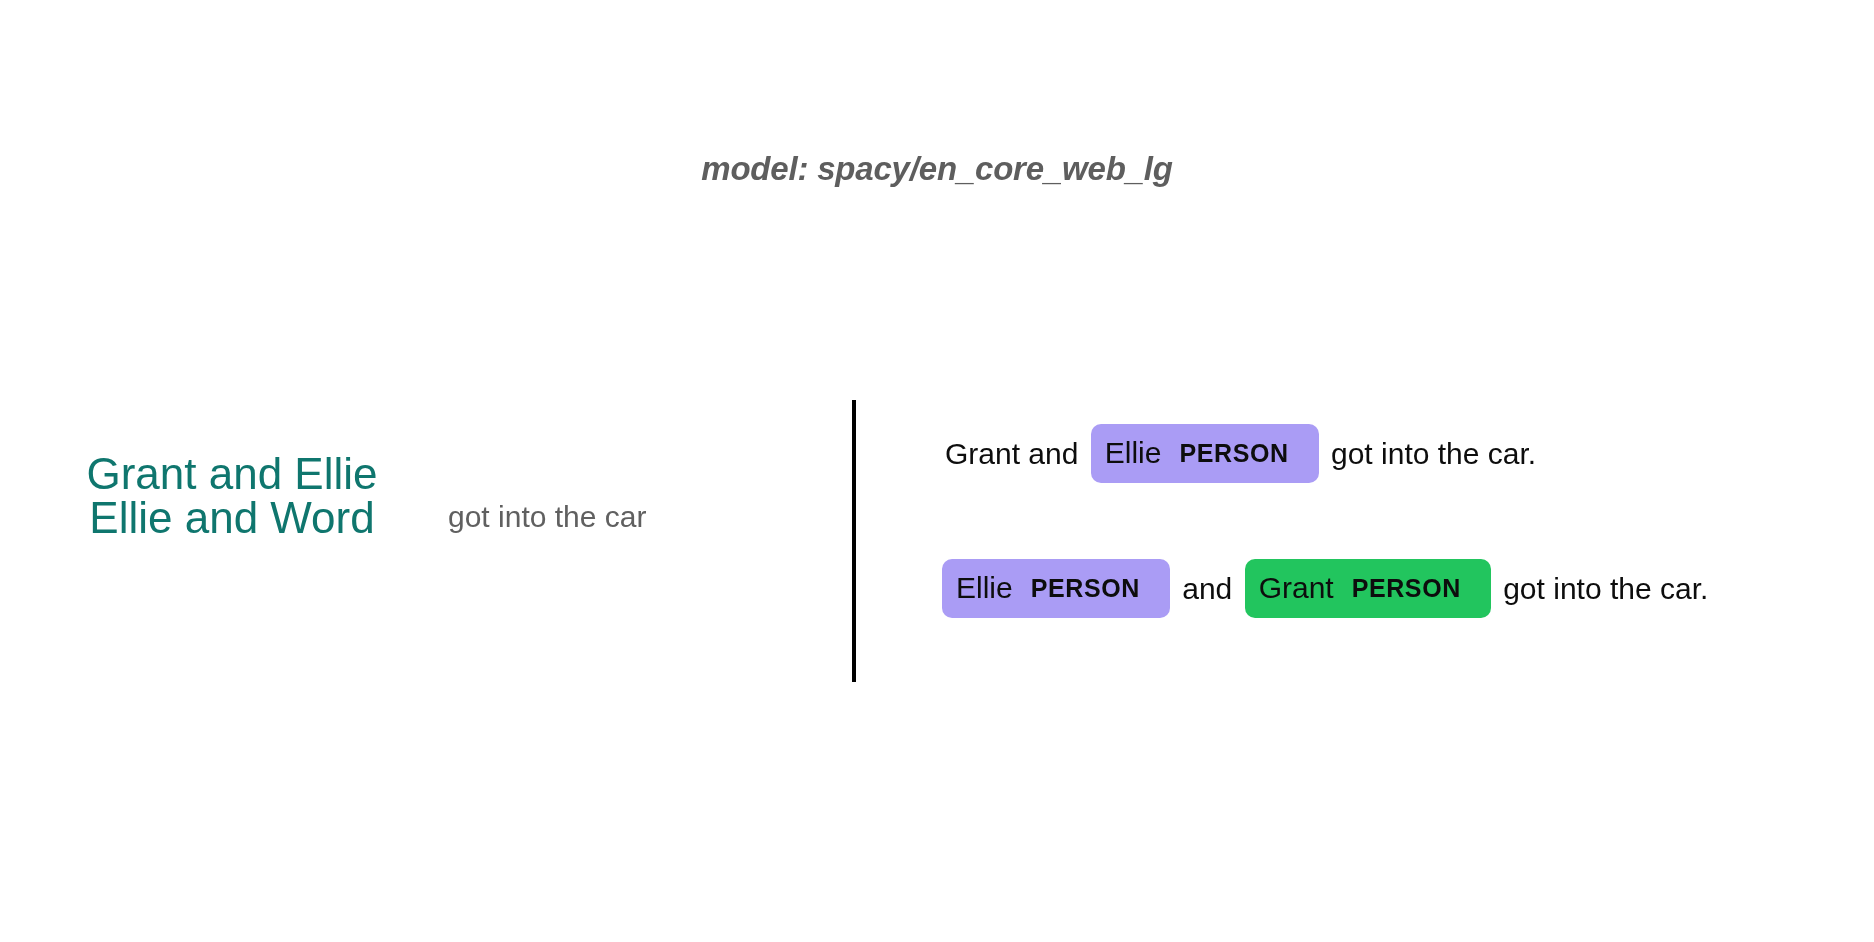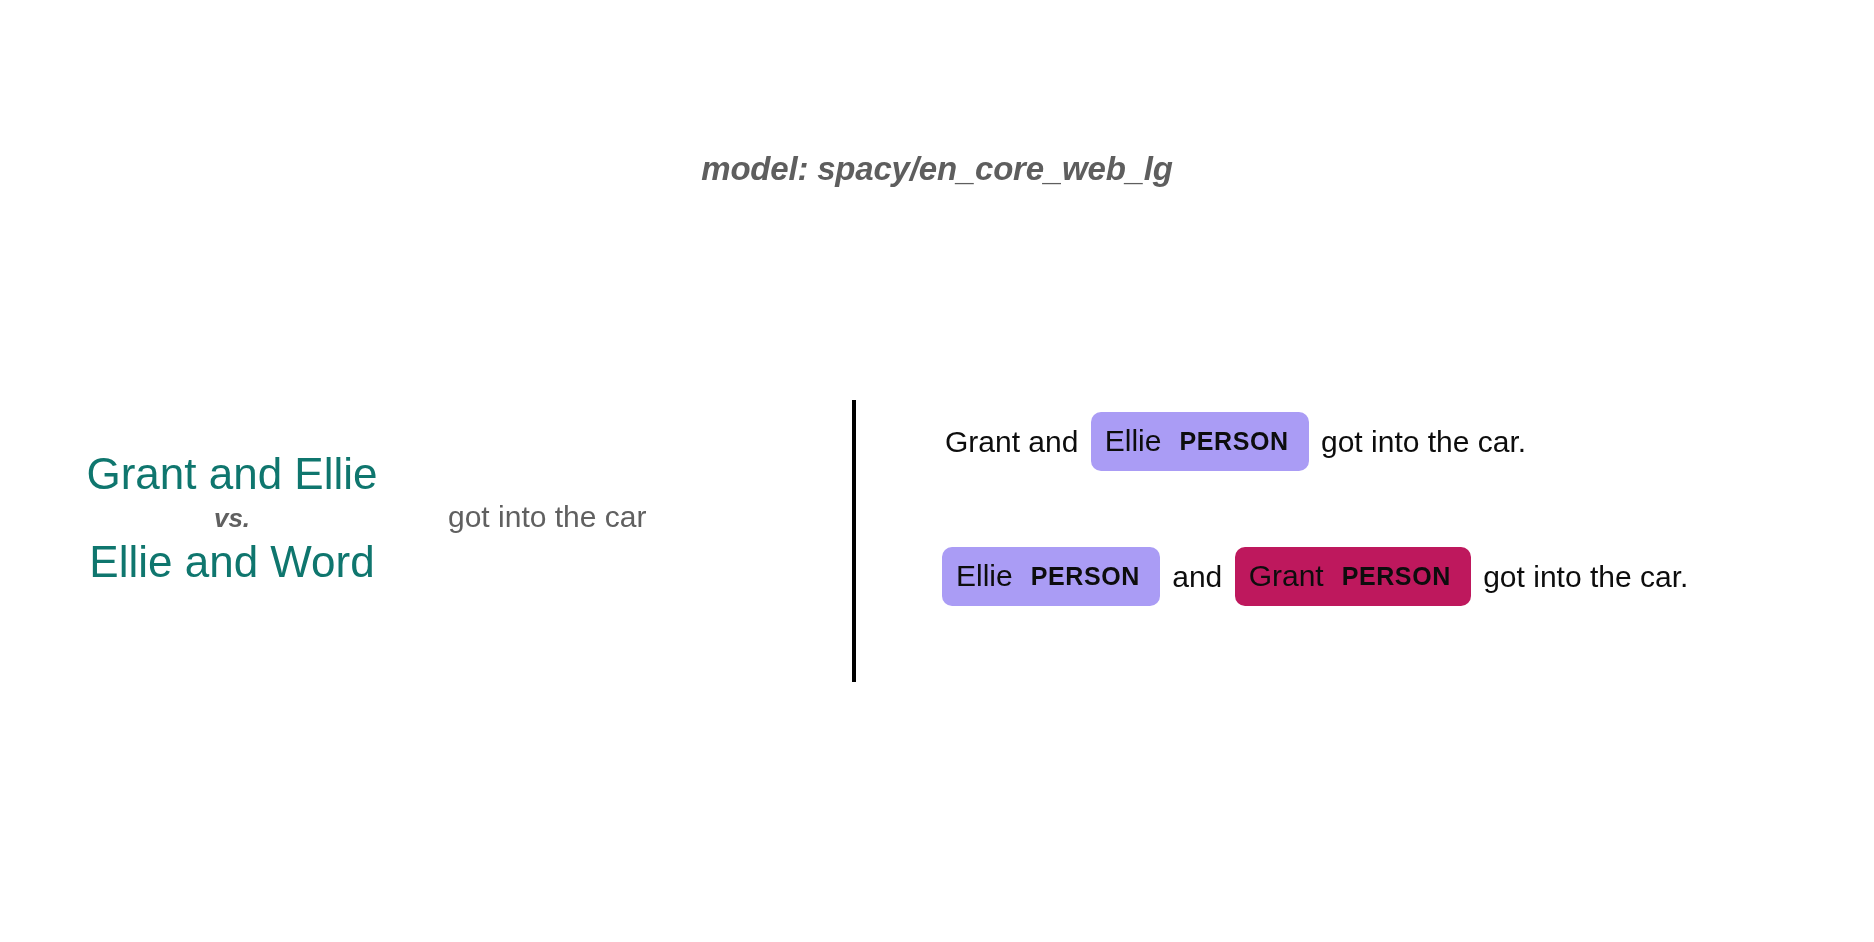--- a/index.html
+++ b/index.html
@@ -95,21 +95,21 @@
     font-size: 30px;
     font-weight: normal;
     color: #606060;
     white-space: nowrap;
   }
 
   
   #ner-panel {
     position: absolute;
     left: 900px;
-    top: 412px;
+    top: 424px;
     width: 974px;
   }
   .ner-row {
     display: flex;
     align-items: center;
     white-space: nowrap;
     font-family: "Liberation Sans", sans-serif;
     font-size: 30px;
     color: #0d0d0d;
     line-height: 1.0;
@@ -121,21 +121,21 @@
     font-family: "Liberation Sans", sans-serif;
     font-size: 30px;
     color: #0d0d0d;
     white-space: pre;
   }
   .ner-chip {
     display: inline-flex;
     align-items: center;
     background: #aa9cf5;
     border-radius: 10px;
-    padding: 14px 14px 15px 14px;
+    padding: 14px 24px 15px 14px;
     margin: 0 4px;
   }
   .ner-chip-text {
     font-family: "Liberation Sans", sans-serif;
     font-size: 30px;
     color: #0d0d0d;
     line-height: 1.0;
   }
   .ner-chip-label {
     font-family: "Liberation Sans", sans-serif;
@@ -153,40 +153,39 @@
 
 <div id="title-block">
   <div id="page-subtitle">model: spacy/en_core_web_lg</div>
 </div>
 
 <div id="divider"></div>
 
 <div id="left-panel">
   <div id="compare-stack">
     <div class="compare-phrase">Grant and Ellie</div>
-    <div id="compare-vs">vs.</div>
     <div class="compare-phrase">Ellie and Word</div>
   </div>
   <div id="left-tail">got into the car</div>
 </div>
 
 <div id="ner-panel">
   <div class="ner-row" id="ner-row-1">
       <span class="ner-text">Grant and </span>
       <span class="ner-chip" style="background: rgb(170, 156, 245);">
         <span class="ner-chip-text">Ellie</span>
         <span class="ner-chip-label">PERSON</span>
       </span>
       <span class="ner-text"> got into the car.</span>
     </div>
   <div class="ner-row" id="ner-row-2">
       <span class="ner-chip" style="background: rgb(170, 156, 245);">
         <span class="ner-chip-text">Ellie</span>
         <span class="ner-chip-label">PERSON</span>
       </span>
       <span class="ner-text"> and </span>
-      <span class="ner-chip" style="background: #be185d;">
+      <span class="ner-chip" style="background: #22c55e;">
         <span class="ner-chip-text">Grant</span>
         <span class="ner-chip-label">PERSON</span>
       </span>
       <span class="ner-text"> got into the car.</span>
     </div>
 </div>
 
 </body></html>

